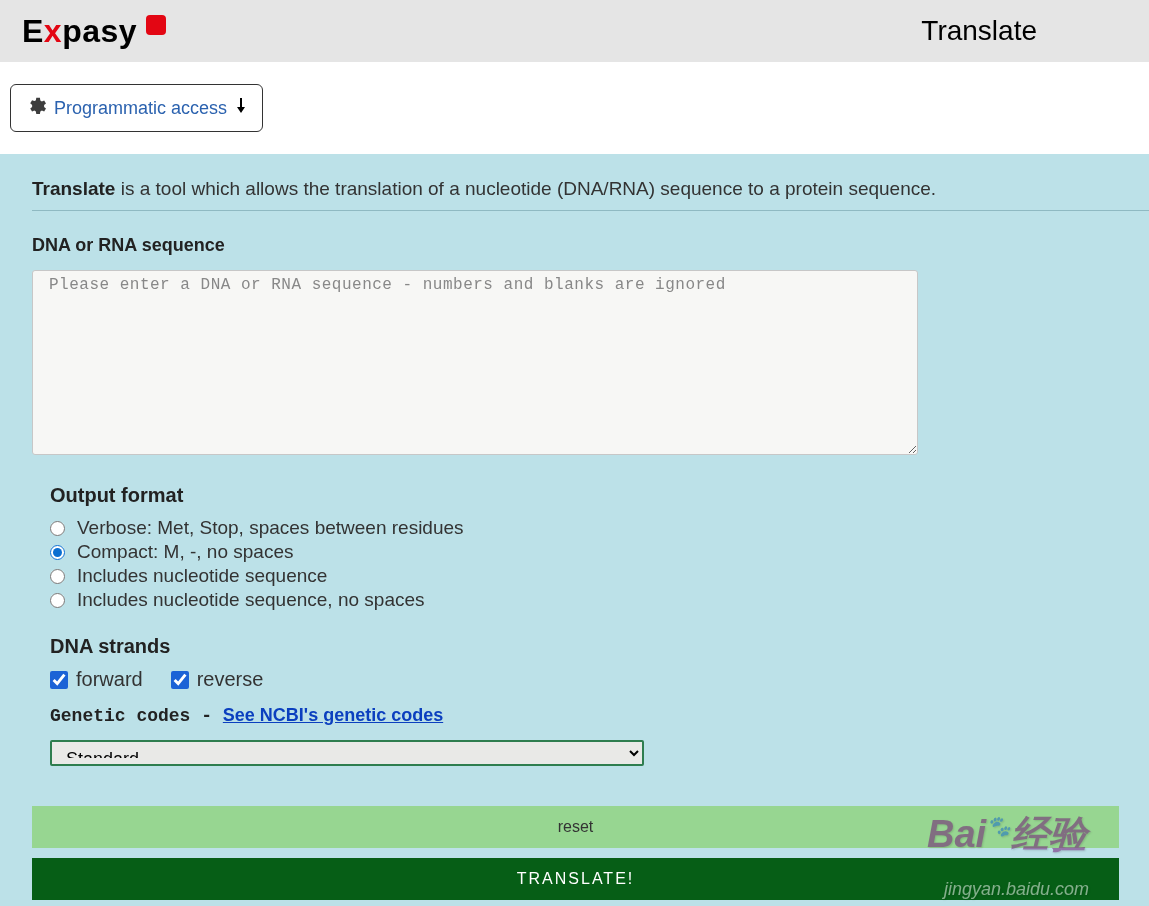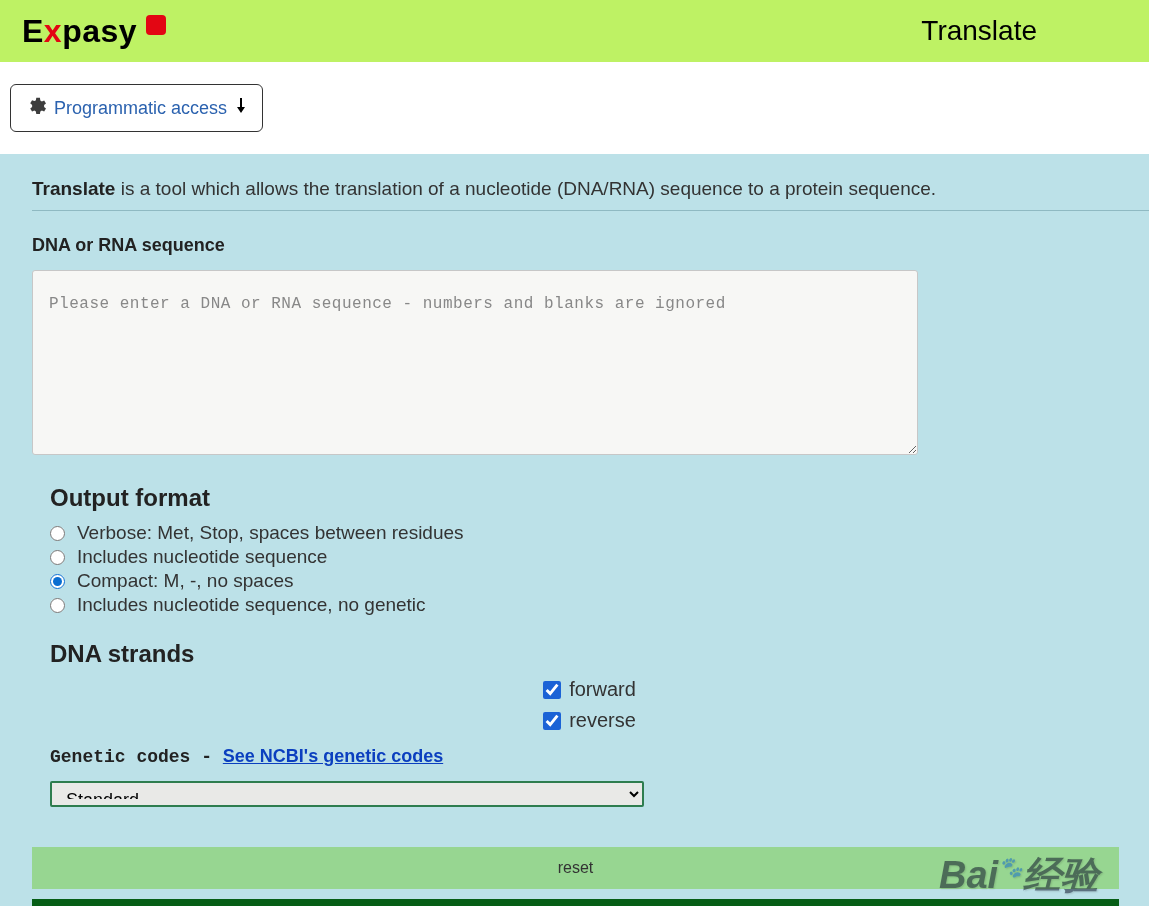--- a/index.html
+++ b/index.html
@@ -1,48 +1,48 @@
 <!DOCTYPE html>
 <html><head>
 <meta charset="utf-8">
 <style>
   * { box-sizing: border-box; margin: 0; padding: 0; }
   body { font-family: Arial, Helvetica, sans-serif; font-size: 18px; color: #000; background: #fff; width: 1149px; }
-  .topbar { background: #bef264; height: 62px; display: flex; align-items: center; justify-content: space-between; padding: 8px 22px; }
+  .topbar { background: #e5e5e5; height: 62px; display: flex; align-items: center; justify-content: space-between; padding: 8px 22px; }
   .logo { display: flex; align-items: center; gap: 6px; }
   .logo-text { font-size: 32px; font-weight: 700; color: #000; letter-spacing: 0.5px; }
   .logo-x { color: #e30613; }
   .logo-badge { display: inline-block; width: 20px; height: 20px; background: #e30613; border-radius: 4px; margin-left: 3px; position: relative; top: -6px; }
   .page-title { font-size: 28px; color: #000; margin-right: 90px; }
   .secondary { padding: 22px 0 22px 10px; text-decoration: underline; }
   .prog-access { display: inline-flex; align-items: center; gap: 7px; border: 1px solid #333; border-radius: 6px; padding: 10px 14px; cursor: pointer; }
   .prog-access .gears { font-size: 16px; }
   .prog-access .label { color: #2b62af; font-size: 18px; }
   .prog-access .arrow { font-size: 16px; font-weight: bold; }
   .main-wrap { background: #bce1e8; padding: 24px 0 32px 32px; }
   .intro { font-size: 19px; color: #333; padding-bottom: 10px; border-bottom: 1px solid #8fb9c2; margin-bottom: 24px; }
   .intro b { color: #222; }
   .field-label { font-weight: 700; font-size: 18px; color: #222; margin-bottom: 14px; }
-  .seq-area { width: 886px; height: 185px; background: #f7f7f5; border: 1px solid #c7c7c7; border-radius: 3px; padding: 24px 16px; font-family: "Courier New", monospace; font-size: 16px; color: #888; letter-spacing: 0.5px; resize: both; }
+  .seq-area { width: 886px; height: 185px; background: #f7f7f5; border: 1px solid #c7c7c7; border-radius: 3px; padding: 5px 16px; font-family: "Courier New", monospace; font-size: 16px; color: #888; letter-spacing: 0.5px; resize: both; }
   .seq-area::placeholder { color: #888; }
   .indent { margin-left: 18px; }
-  .section-label { font-weight: 700; font-size: 24px; color: #222; margin: 24px 0 10px 0; }
+  .section-label { font-weight: 700; font-size: 20px; color: #222; margin: 24px 0 10px 0; }
   .radio-row { display: flex; align-items: center; gap: 12px; font-size: 19px; color: #333; margin: 2px 0; }
   .radio-row input[type=radio] { width: 15px; height: 15px; accent-color: #0a6ed1; }
-  .check-row { display: flex; align-items: center; gap: 8px; font-size: 20px; color: #333; margin: 10px 0 14px 0; flex-direction: column; }
+  .check-row { display: flex; align-items: flex-end; gap: 8px; font-size: 20px; color: #333; margin: 10px 0 14px 0; }
   .check-row label { display: flex; align-items: center; gap: 8px; margin-right: 20px; }
   .check-row input[type=checkbox] { width: 18px; height: 18px; accent-color: #1b63d6; }
   .gc-label { font-weight: 700; font-size: 18px; color: #222; font-family: Liberation Mono, monospace; }
   .gc-link { color: #0b3fbf; font-weight: 700; }
   .select-wrap { margin: 14px 0 0 0; }
   .gc-select { width: 594px; height: 26px; border: 2px solid #2e7d4f; background: #e9e9e7; font-size: 18px; padding: 6px 10px; border-radius: 2px; }
   .button-row { display: flex; justify-content: flex-end; gap: 10px; margin: 36px 30px 0 0; flex-direction: column; }
   .btn-reset { background: #97d691; border: none; padding: 12px 26px; font-size: 16px; color: #333; cursor: pointer; }
   .btn-translate { background: #065e16; color: #fff; border: none; padding: 12px 30px; font-size: 16px; letter-spacing: 2px; cursor: pointer; position: relative; text-align: center; }
-  .wm-logo { position: absolute; right: 50px; bottom: 72px; opacity: 0.55; pointer-events: none; color: #0f172a; font-size: 38px; font-weight: 700; font-style: italic; text-shadow: 1px 1px 2px rgba(0,0,0,0.25); }
+  .wm-logo { position: absolute; right: 62px; bottom: 72px; opacity: 0.55; pointer-events: none; color: #701a75; font-size: 38px; font-weight: 700; font-style: italic; text-shadow: 1px 1px 2px rgba(0,0,0,0.25); }
   .wm-sub { position: absolute; right: 60px; bottom: 32px; opacity: 0.5; pointer-events: none; color: #fff; font-size: 18px; font-style: italic; text-shadow: 1px 1px 2px rgba(0,0,0,0.25); }
   .main-wrap { position: relative; }
 </style>
 </head>
 <body>
 
 <div class="topbar">
   <div class="logo">
     <span class="logo-text">
       <span>E</span><span class="logo-x">x</span><span>pasy</span>
@@ -77,30 +77,30 @@
   <textarea class="seq-area" placeholder="Please enter a DNA or RNA sequence - numbers and blanks are ignored" style=""></textarea>
 
   <div class="indent">
     <div class="section-label">Output format</div>
 
     <div class="radio-row">
       <input type="radio" name="of" style="">
       <span>Verbose: Met, Stop, spaces between residues</span>
     </div>
     <div class="radio-row">
-      <input type="radio" name="of" style="">
-      <span>Includes nucleotide sequence</span>
-    </div>
-    <div class="radio-row">
       <input type="radio" name="of" checked="" style="">
       <span>Compact: M, -, no spaces</span>
     </div>
     <div class="radio-row">
       <input type="radio" name="of" style="">
-      <span>Includes nucleotide sequence, no genetic</span>
+      <span>Includes nucleotide sequence</span>
+    </div>
+    <div class="radio-row">
+      <input type="radio" name="of" style="">
+      <span>Includes nucleotide sequence, no spaces</span>
     </div>
 
     <div class="section-label">DNA strands</div>
     <div class="check-row">
       <label>
         <input type="checkbox" checked="" style="">
         <span>forward</span>
       </label>
       <label>
         <input type="checkbox" checked="" style="">

